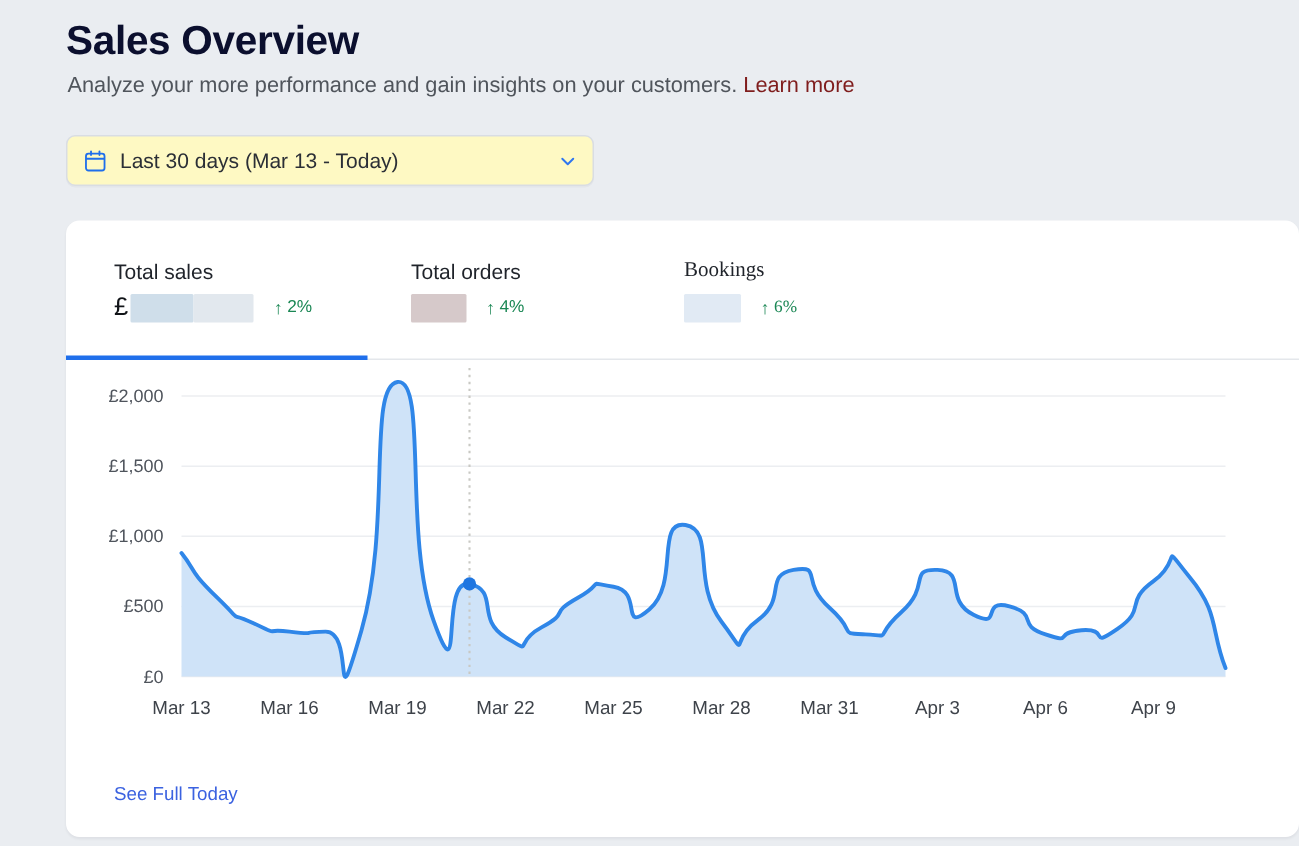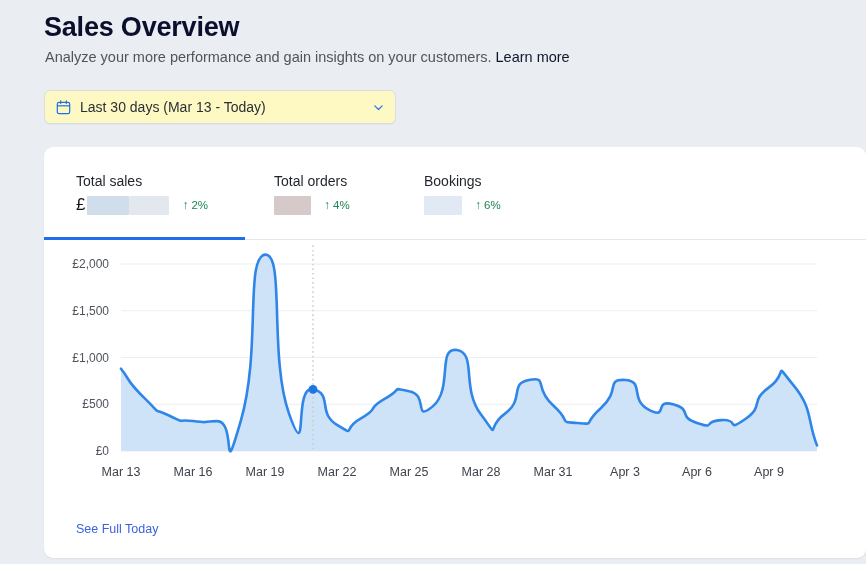--- a/index.html
+++ b/index.html
@@ -40,21 +40,21 @@
   .page-subtitle {
     position: absolute;
     left: 21px;
     top: 47px;
     font-size: 14.5px;
     color: #50555c;
     line-height: 20px;
     white-space: nowrap;
   }
   .learn-more-link {
-    color: #0f172a;
+    color: #7f1d1d;
     text-decoration: none;
     cursor: pointer;
   }
 
   
   .daterange-row {
     position: absolute;
     left: 20px;
     top: 90px;
     display: flex;
@@ -267,21 +267,21 @@
         <div class="metric-label">Total orders</div>
         <div class="metric-value-row">
           <span class="redacted orders"></span>
           <span class="delta">
             <span class="arrow">↑</span>
             <span>4%</span>
           </span>
         </div>
       </div>
 
-      <div class="metric" style="left:380px;">
+      <div class="metric" style="left:412px;font-family:Liberation Serif, serif;">
         <div class="metric-label">Bookings</div>
         <div class="metric-value-row">
           <span class="redacted bookings"></span>
           <span class="delta">
             <span class="arrow">↑</span>
             <span>6%</span>
           </span>
         </div>
       </div>
 

